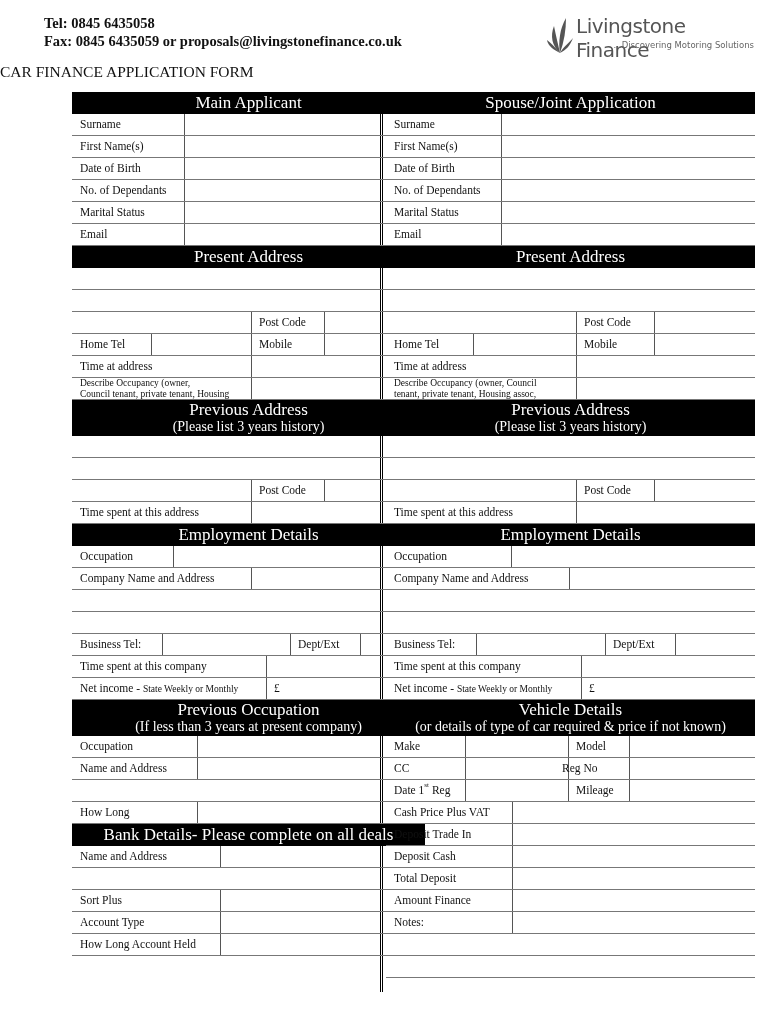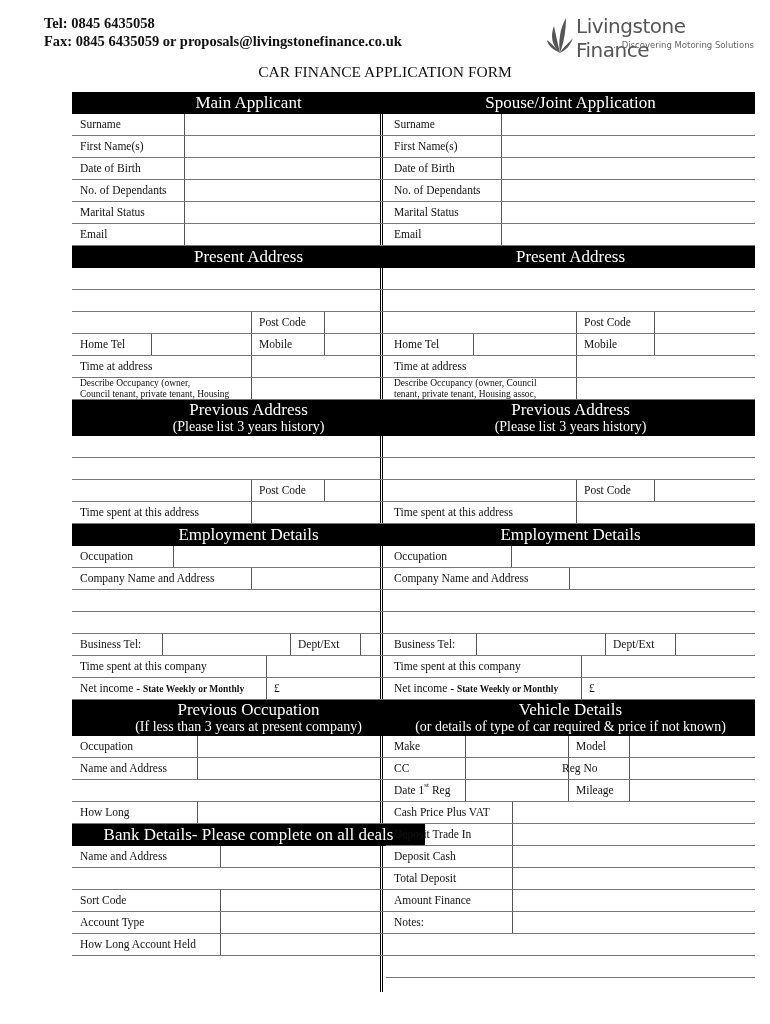--- a/index.html
+++ b/index.html
@@ -3,34 +3,34 @@
 <meta charset="utf-8">
 <style>
   html, body { margin:0; padding:0; background:#fff; }
   body { width:770px; height:1024px; position:relative; overflow:hidden;
          font-family:"Liberation Serif","DejaVu Serif",serif; color:#111; }
   .contact { position:absolute; left:44px; top:14px; font-size:14.5px; line-height:18px;font-weight:bold; }
   .logo { position:absolute; left:546px; top:14px; width:212px; height:42px; }
   .logo .name { position:absolute; left:30px; top:0; font-family:"DejaVu Sans","Liberation Sans",sans-serif; font-size:20px; color:#555; letter-spacing:-0.5px; }
   .logo .tag { position:absolute; right:4px; top:26px; font-family:"DejaVu Sans","Liberation Sans",sans-serif; font-size:8.5px; color:#666; }
   .logo svg { position:absolute; left:0; top:2px; }
-  .form-title { position:absolute; left:0; width:770px; top:63px; text-align:center; font-size:15.5px; }
+  .form-title { position:absolute; left:0; width:770px; top:63px; text-align:left; font-size:15.5px; }
 
   .col { position:absolute; top:92px; }
   .col.left { left:27px; width:353px;margin-left:45px; }
   .col.right { left:386px; width:369px; }
   .divider { position:absolute; left:380px; top:92px; width:3px; height:900px; border-left:1.5px solid #000; border-right:1.5px solid #000; box-sizing:border-box; }
 
   .hdr { background:#000; color:#fff; text-align:center; font-size:17px; line-height:22px; height:22px; }
   .hdr.two { height:36px; line-height:18px; padding-top:1px; box-sizing:border-box; }
   .hdr .sub { font-size:14px; line-height:16px; display:block; }
   .row { position:relative; height:22px; border-bottom:1px solid #777; box-sizing:border-box; font-size:11.5px; }
   .row .cell { position:absolute; top:0; height:21px; line-height:21px; padding-left:8px; box-sizing:border-box; }
   .row .vline { position:absolute; top:0; height:21px; border-left:1px solid #555; }
-  .row .small { font-size:9.5px;font-weight:bold; }
+  .row .small { font-size:9.5px; }
   .row .tiny { font-size:9.5px; line-height:11px; padding-top:0px; }
   .sup { font-size:7px; vertical-align:top; line-height:10px; }
 </style>
 </head>
 <body>
 
 <div class="contact">
   <div>Tel: 0845 6435058</div>
   <div>Fax: 0845 6435059 or proposals@livingstonefinance.co.uk</div>
 </div>
@@ -158,21 +158,21 @@
       <span class="vline" style="left:125px"></span>
     </div>
 
   <div class="hdr">Bank Details- Please complete on all deals</div>
   <div class="row">
       <span class="cell">Name and Address</span>
       <span class="vline" style="left:148px"></span>
     </div>
   <div class="row"></div>
   <div class="row">
-      <span class="cell">Sort Code</span>
+      <span class="cell">Sort Plus</span>
       <span class="vline" style="left:148px"></span>
     </div>
   <div class="row">
       <span class="cell">Account Type</span>
       <span class="vline" style="left:148px"></span>
     </div>
   <div class="row">
       <span class="cell">How Long Account Held</span>
       <span class="vline" style="left:148px"></span>
     </div>

